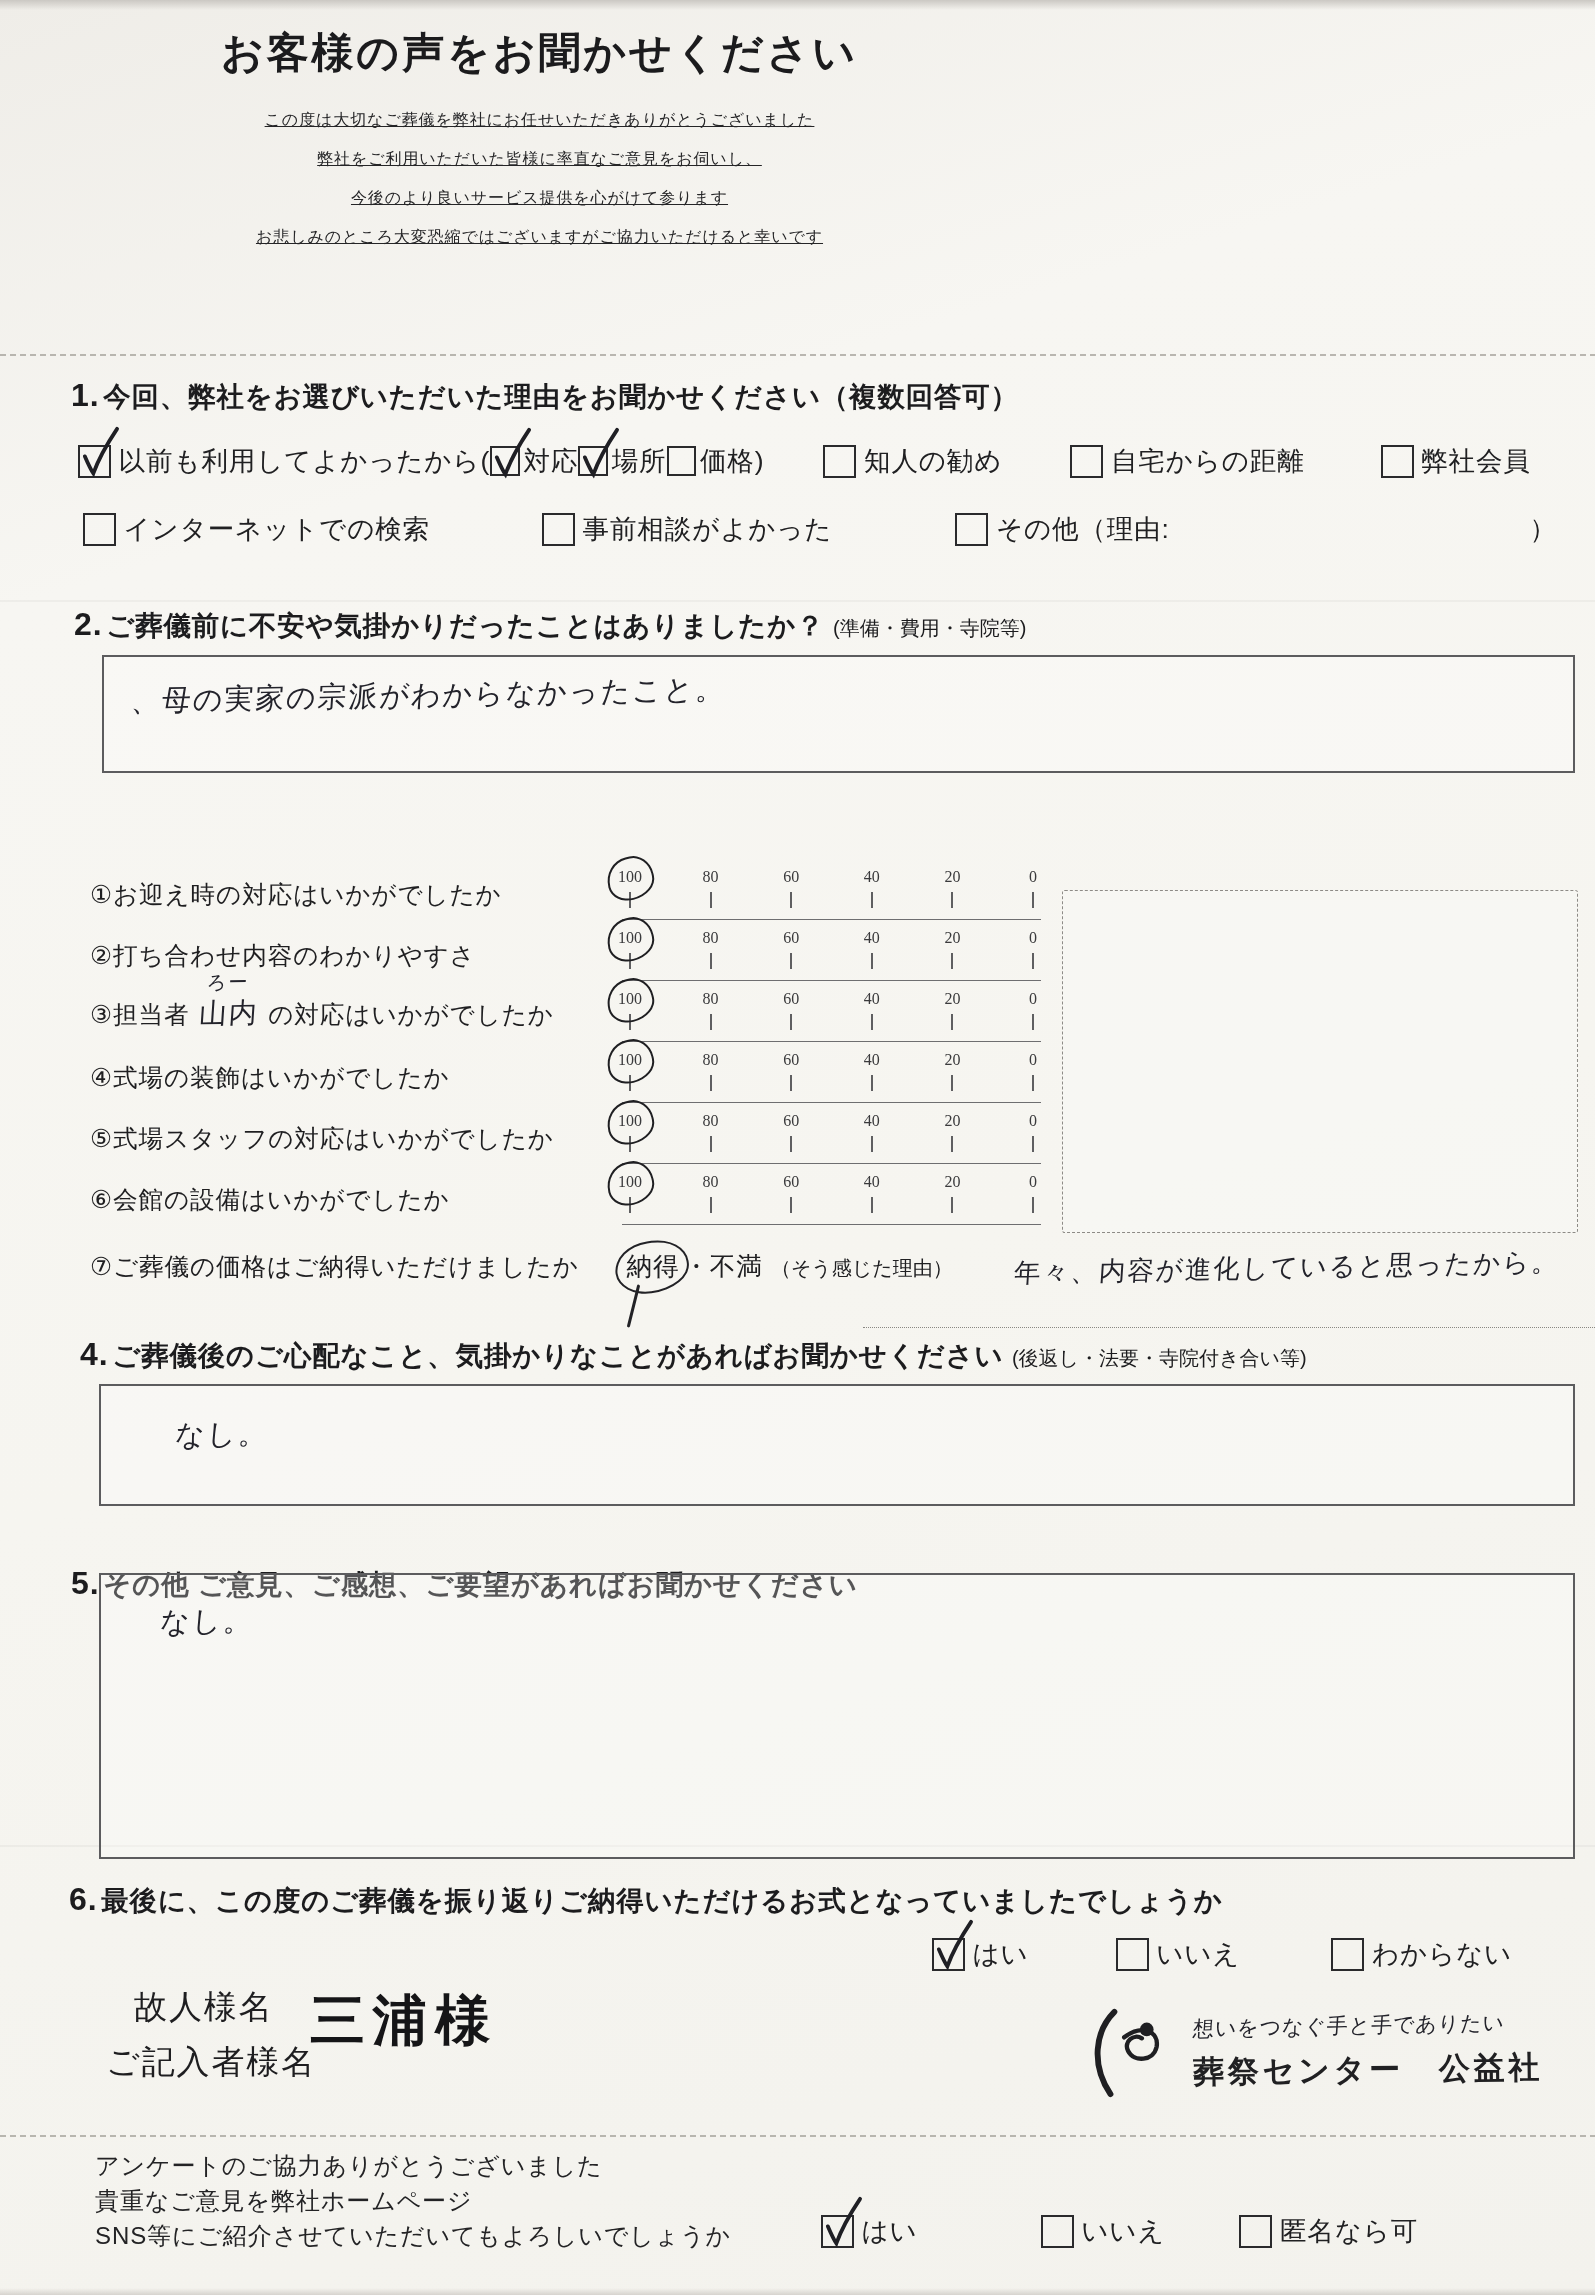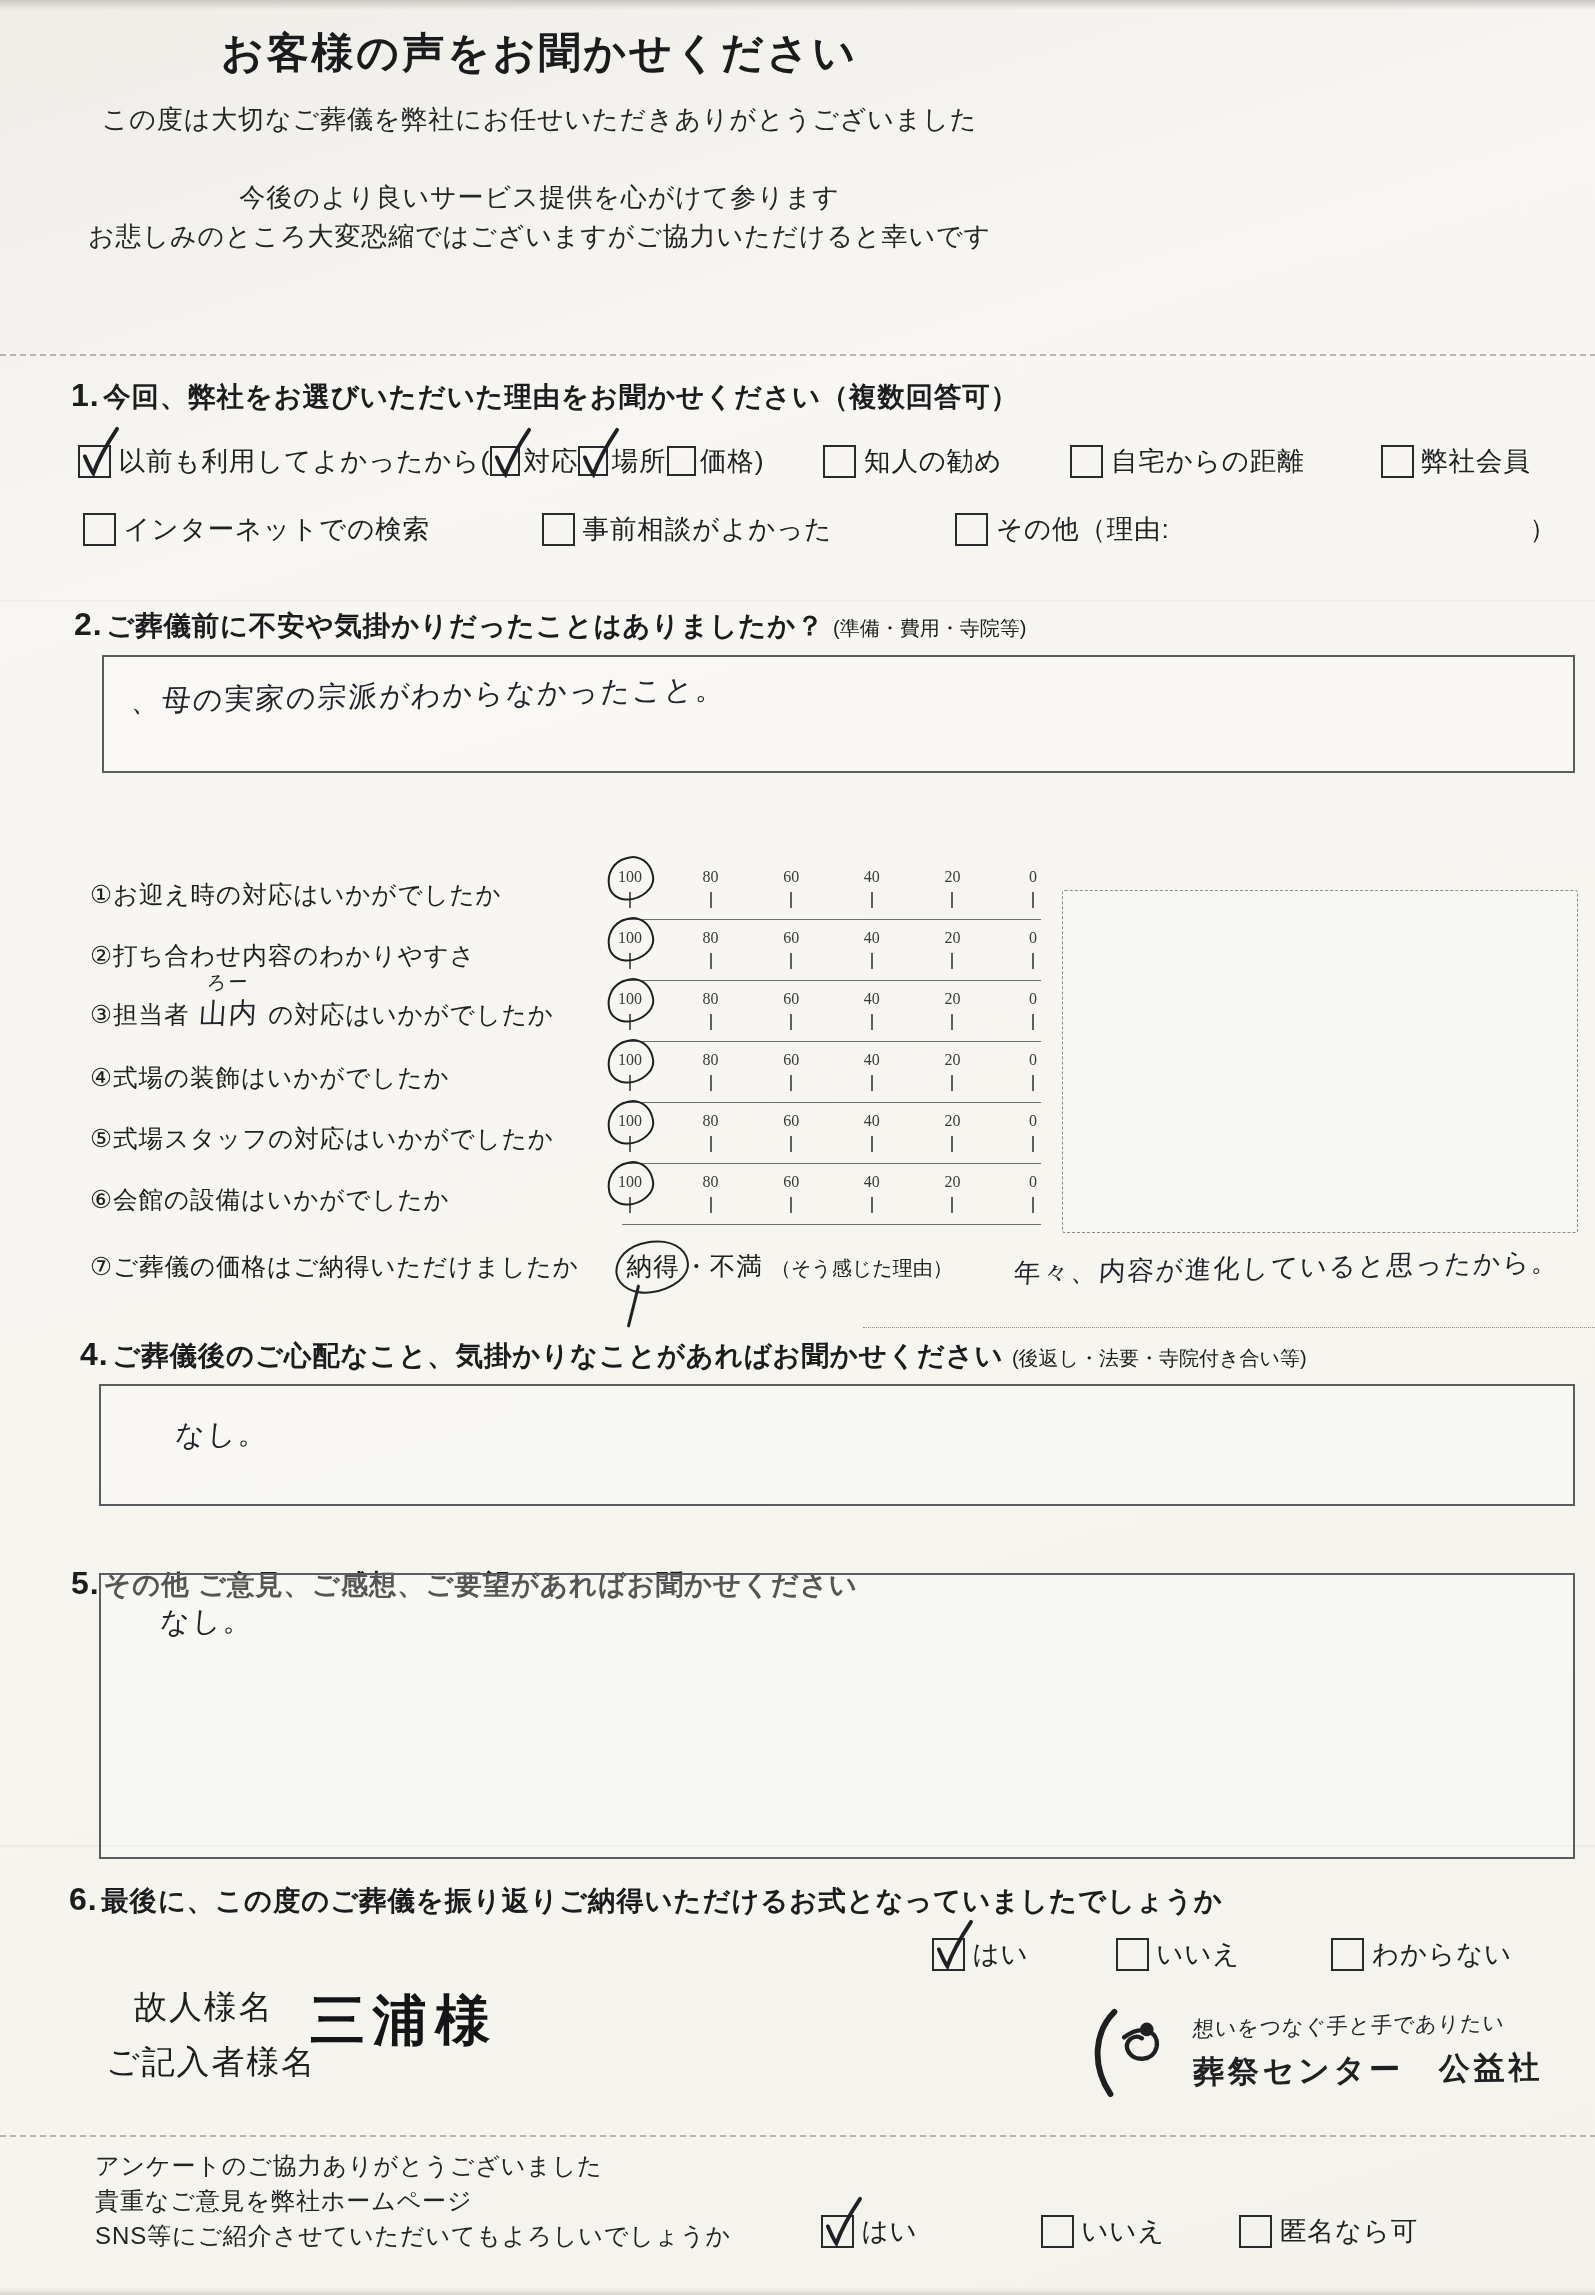--- a/index.html
+++ b/index.html
@@ -8,21 +8,21 @@
     background:linear-gradient(163deg,#efede8 0%,#f7f6f2 22%,#f6f5f0 55%,#f3f2ed 100%);
     font-family:"Liberation Sans","DejaVu Sans",sans-serif;color:#202022;
   }
   .scan-edge-top{position:absolute;top:0;left:0;width:100%;height:9.5px;
     background:linear-gradient(#cbc8c3,rgba(203,200,195,0));}
   .scan-edge-bottom{position:absolute;bottom:0;left:0;width:100%;height:8.5px;
     background:linear-gradient(rgba(210,207,202,0),#d2cfca);}
   .fold{position:absolute;left:0;width:100%;height:1.9px;background:rgba(110,105,95,.06);}
   .top-block{position:absolute;top:24.6px;left:19px;width:1041px;text-align:center;}
   h1.title{margin:0;font-size:42px;font-weight:700;letter-spacing:2.8px;color:#1b1b1d;}
-  .intro{margin:19px 0 0 0;font-size:26px;line-height:39px;color:#252527;letter-spacing:0.9px;}
+  .intro{margin:19px 0 0 0;font-size:16px;line-height:39px;color:#252527;letter-spacing:0.9px;text-decoration:underline;}
 
   .sep{position:absolute;left:0;width:1596px;border-top:2.8px dashed #aaa7a0;opacity:.8;}
 
   .q-heading{position:absolute;font-size:27.4px;font-weight:700;color:#1c1c1e;letter-spacing:0.9px;white-space:nowrap;}
   .q-num{font-size:32px;font-weight:700;margin-right:3.8px;}
   .q-note{font-size:20px;font-weight:400;letter-spacing:0;}
 
   
   .cb-row{position:absolute;display:flex;align-items:center;white-space:nowrap;}
   .cb-item{display:flex;align-items:center;}
@@ -93,21 +93,21 @@
 
 <div class="paper">
   <div class="scan-edge-top"></div>
   <div class="fold" style="top:600px"></div>
   <div class="fold" style="top:1845px"></div>
 
   <header class="top-block">
     <h1 class="title">お客様の声をお聞かせください</h1>
     <p class="intro">
       <span>この度は大切なご葬儀を弊社にお任せいただきありがとうございました</span><br>
-      <br>
+      <span>弊社をご利用いただいた皆様に率直なご意見をお伺いし、</span><br>
       <span>今後のより良いサービス提供を心がけて参ります</span><br>
       <span>お悲しみのところ大変恐縮ではございますがご協力いただけると幸いです</span>
     </p>
   </header>
 
   <div class="sep" style="top:354px"></div>
 
   <div class="q-heading" style="top:377px;left:71px;">
     <span class="q-num">1.</span><span>今回、弊社をお選びいただいた理由をお聞かせください（複数回答可）</span>
   </div>

